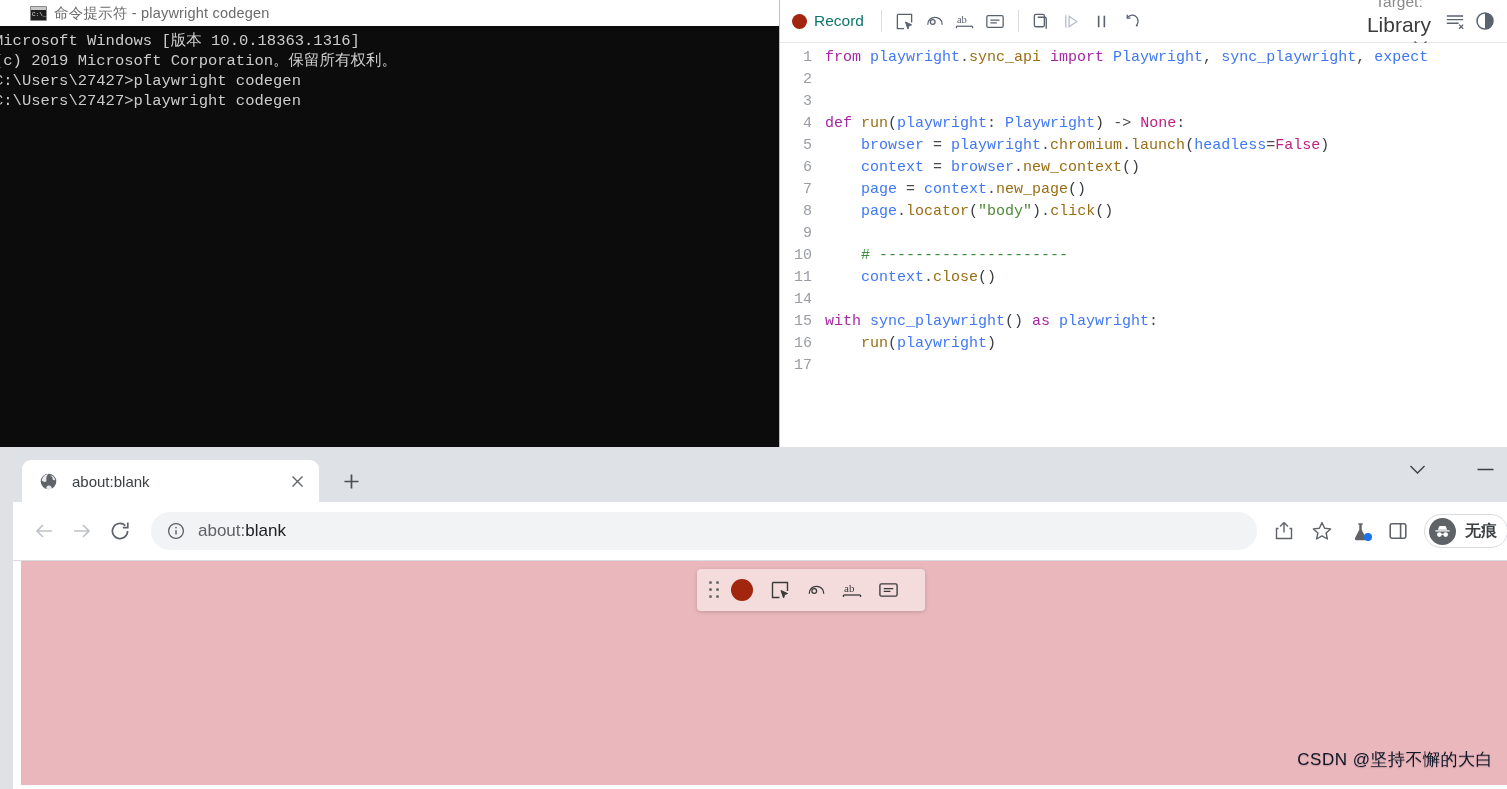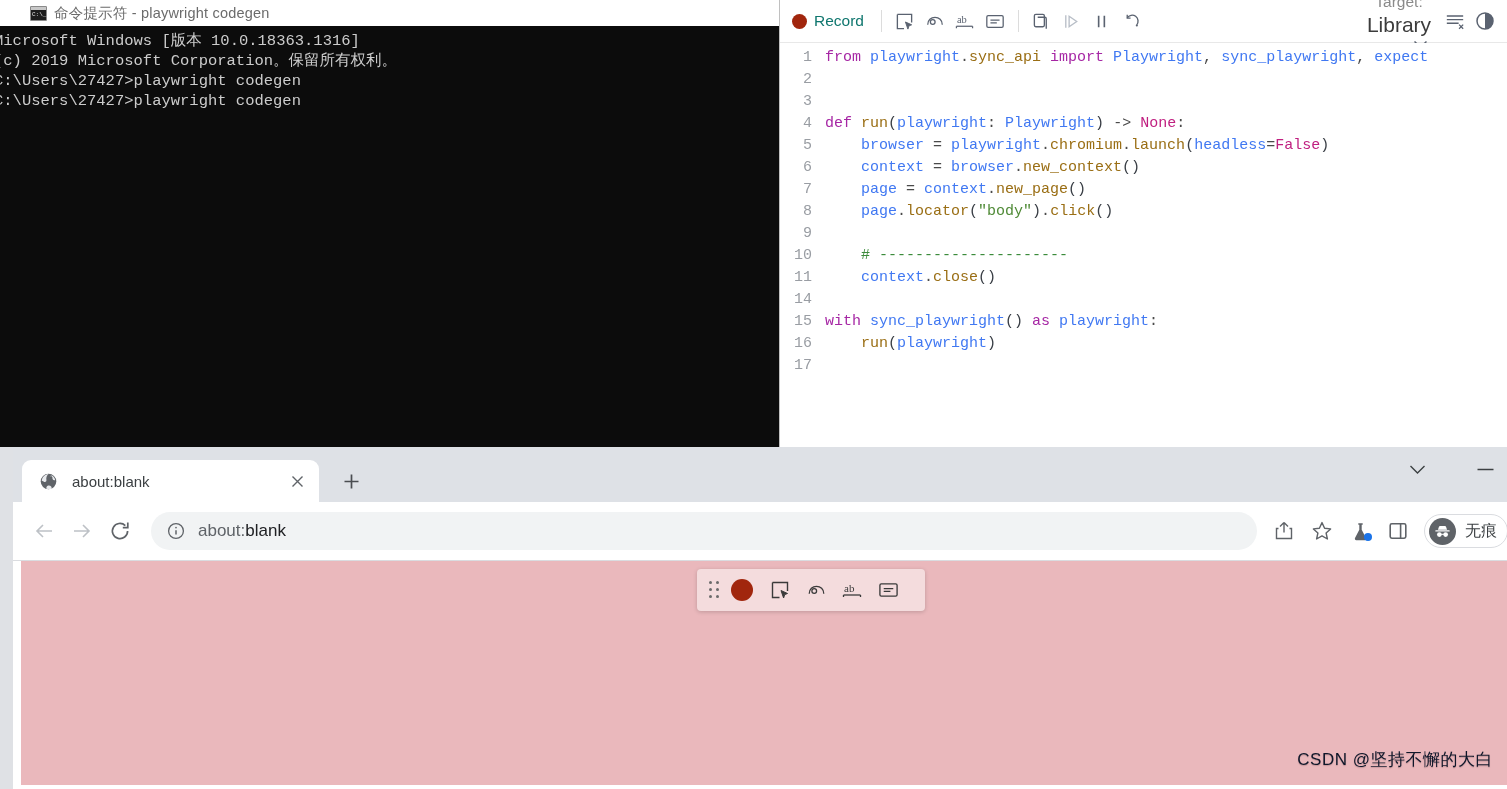--- a/index.html
+++ b/index.html
@@ -115,21 +115,21 @@
   }
   .nav-btn.dim { color:#bdc1c6; }
   .urlbar {
     flex:1; height:38px; background:#f1f3f4; border-radius:19px;
     display:flex; align-items:center; padding:0 14px; margin:0 8px 0 12px;
     min-width:0;
   }
   .url-info { width:22px; height:22px; flex:none; color:#5f6368; margin-right:11px; display:flex; align-items:center; justify-content:center; }
   .url-text { font-size:17px; color:#202124; white-space:nowrap; overflow:hidden; }
   .url-text .scheme { color:#5f6368; }
-  .omni-right { display:flex; align-items:center; flex:none; }
+  .omni-right { display:flex; align-items:center; flex:none;font-weight:bold; }
   .ext-btn { width:38px; height:38px; display:flex; align-items:center; justify-content:center; color:#5f6368; cursor:pointer; position:relative; }
   .blue-dot { position:absolute; right:7px; bottom:9px; width:8px; height:8px; border-radius:50%; background:#1a73e8; }
   .incognito {
     display:flex; align-items:center; gap:9px; height:34px;
     border:1px solid #dadce0; border-radius:17px; padding:0 10px 0 4px;
     margin-left:7px; background:#fff;
   }
   .incog-circle {
     width:27px; height:27px; border-radius:50%; background:#5f6368;
     display:flex; align-items:center; justify-content:center; flex:none;

